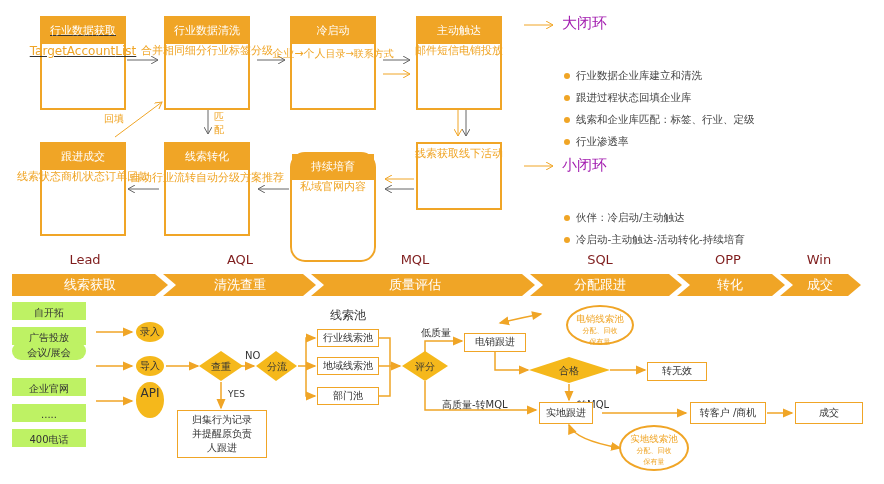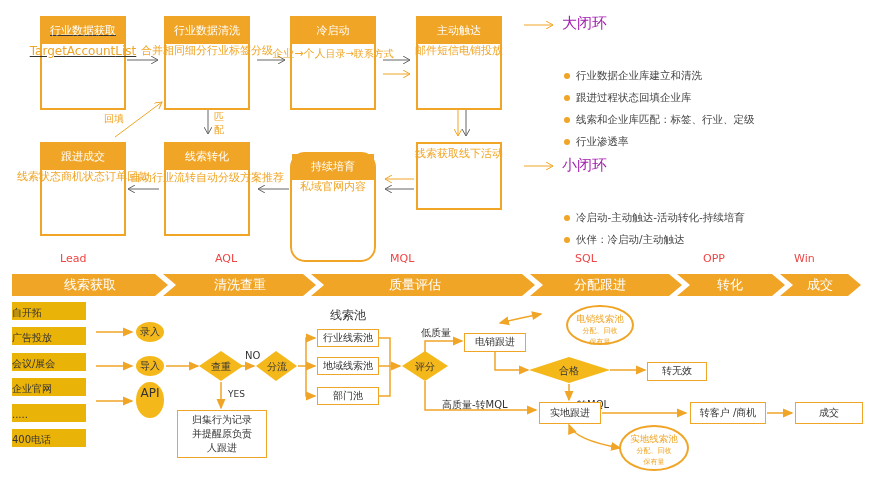--- a/index.html
+++ b/index.html
@@ -9,24 +9,24 @@
   
   .pbox { position: absolute; width: 86px; border: 2px solid #f0a526; background: #fff; }
   .pbox .hd { background: #f0a526; color: #fff; font-size: 11px; text-align: center; height: 26px; line-height: 26px; white-space: nowrap; }
   .pbox .bd { color: #f0a526; font-size: 11px; display: flex; flex-direction: row; justify-content: center; line-height: 14px; }
   .pbox .bd span { display: block; white-space: nowrap; }
   .ring-title { font-size: 15px; color: #a21caf; }
   .ring-list { list-style: none; font-size: 10.5px; color: #444; margin-top: 29px; }
   .ring-list li { position: relative; padding-left: 12px; margin-bottom: 8px; white-space: nowrap; }
   .ring-list li::before { content: ""; position: absolute; left: 0; top: 4px; width: 6px; height: 6px; border-radius: 50%; background: #f0a526; }
   
-  .stage-label { position: absolute; top: 252px; font-size: 11px; color: #ef4444; }
+  .stage-label { position: absolute; top: 252px; font-size: 13px; color: #7f1d1d; text-align: center; }
   .stage-text { position: absolute; top: 274px; height: 22px; line-height: 22px; color: #fff; font-size: 13px; text-align: center; }
   
-  .src { position: absolute; left: 12px; width: 74px; height: 18px; background: #eab308; font-size: 10px; line-height: 21px; color: #333; }
+  .src { position: absolute; left: 12px; width: 74px; height: 18px; background: #bef264; font-size: 10px; line-height: 21px; text-align: center; color: #333; }
   .pill { position: absolute; background: #f5b81b; border-radius: 50%; font-size: 10px; text-align: center; color: #333; }
   .fbox { position: absolute; border: 1.5px solid #f0a526; background: #fff; font-size: 10px; color: #333; text-align: center; }
   .lbl { position: absolute; font-size: 10px; color: #333; white-space: nowrap; }
   .olbl { position: absolute; font-size: 10px; color: #f0a526; white-space: nowrap; }
   .ellipse { position: absolute; border: 2px solid #f0a526; border-radius: 50%; background: #fff; text-align: center; color: #f0a526; }
   .ellipse .t1 { font-size: 9.5px; display: block; margin-top: 6px; }
   .ellipse .t2 { font-size: 7px; display: block; line-height: 11px; }
   .diamond-txt { position: absolute; font-size: 10px; color: #333; text-align: center; }
   svg.overlay { position: absolute; left: 0; top: 0; }
 </style>
@@ -172,40 +172,40 @@
 
 <div class="abs ring-title" style="left:562px;top:14px;">大闭环</div>
 <ul class="abs ring-list" style="left:564px;top:40px;">
   <li>行业数据企业库建立和清洗</li>
   <li>跟进过程状态回填企业库</li>
   <li>线索和企业库匹配：标签、行业、定级</li>
   <li>行业渗透率</li>
 </ul>
 <div class="abs ring-title" style="left:562px;top:156px;">小闭环</div>
 <ul class="abs ring-list" style="left:564px;top:182px;">
+  <li>伙伴：冷启动/主动触达</li>
   <li>冷启动-主动触达-活动转化-持续培育</li>
-  <li>伙伴：冷启动/主动触达</li>
 </ul>
 
 <div class="stage-label" style="left:60px;width:50px;">Lead</div>
 <div class="stage-label" style="left:215px;width:50px;">AQL</div>
 <div class="stage-label" style="left:390px;width:50px;">MQL</div>
 <div class="stage-label" style="left:575px;width:50px;">SQL</div>
 <div class="stage-label" style="left:703px;width:50px;">OPP</div>
 <div class="stage-label" style="left:794px;width:50px;">Win</div>
 <div class="stage-text" style="left:30px;width:120px;">线索获取</div>
 <div class="stage-text" style="left:180px;width:120px;">清洗查重</div>
 <div class="stage-text" style="left:355px;width:120px;">质量评估</div>
 <div class="stage-text" style="left:540px;width:120px;">分配跟进</div>
 <div class="stage-text" style="left:690px;width:80px;">转化</div>
 <div class="stage-text" style="left:790px;width:60px;">成交</div>
 
 <div class="src" style="top:302px;">自开拓</div>
 <div class="src" style="top:327px;">广告投放</div>
-<div class="src" style="top:353px;">会议/展会</div>
+<div class="src" style="top:342px;border-radius:9px;">会议/展会</div>
 <div class="src" style="top:378px;">企业官网</div>
 <div class="src" style="top:404px;">.....</div>
 <div class="src" style="top:429px;">400电话</div>
 
 <div class="pill" style="left:136px;top:322px;width:28px;height:20px;line-height:20px;">录入</div>
 <div class="pill" style="left:136px;top:356px;width:28px;height:20px;line-height:20px;">导入</div>
 <div class="pill" style="left:136px;top:382px;width:28px;height:36px;line-height:22px;font-size:12px;">API</div>
 
 <div class="diamond-txt" style="left:203px;top:360px;width:36px;">查重</div>
 <div class="lbl" style="left:245px;top:350px;">NO</div>
@@ -230,20 +230,20 @@
 <div class="ellipse" style="left:566px;top:305px;width:68px;height:40px;">
   <span class="t1">电销线索池</span>
   <span class="t2">分配、回收</span>
   <span class="t2">保有量</span>
 </div>
 
 <div class="diamond-txt" style="left:549px;top:364px;width:40px;">合格</div>
 <div class="fbox" style="left:647px;top:362px;width:60px;height:19px;line-height:16px;">转无效</div>
 <div class="lbl" style="left:577px;top:387px;margin-top:11px;">转MQL</div>
 
-<div class="fbox" style="left:539px;top:402px;width:62px;height:22px;line-height:19px;">实地跟进</div>
+<div class="fbox" style="left:539px;top:402px;width:54px;height:22px;line-height:19px;">实地跟进</div>
 <div class="ellipse" style="left:619px;top:425px;width:70px;height:46px;">
   <span class="t1">实地线索池</span>
   <span class="t2">分配、回收</span>
   <span class="t2">保有量</span>
 </div>
 <div class="fbox" style="left:690px;top:402px;width:76px;height:22px;line-height:19px;">转客户 /商机</div>
 <div class="fbox" style="left:795px;top:402px;width:68px;height:22px;line-height:19px;">成交</div>
 
 </body></html>

